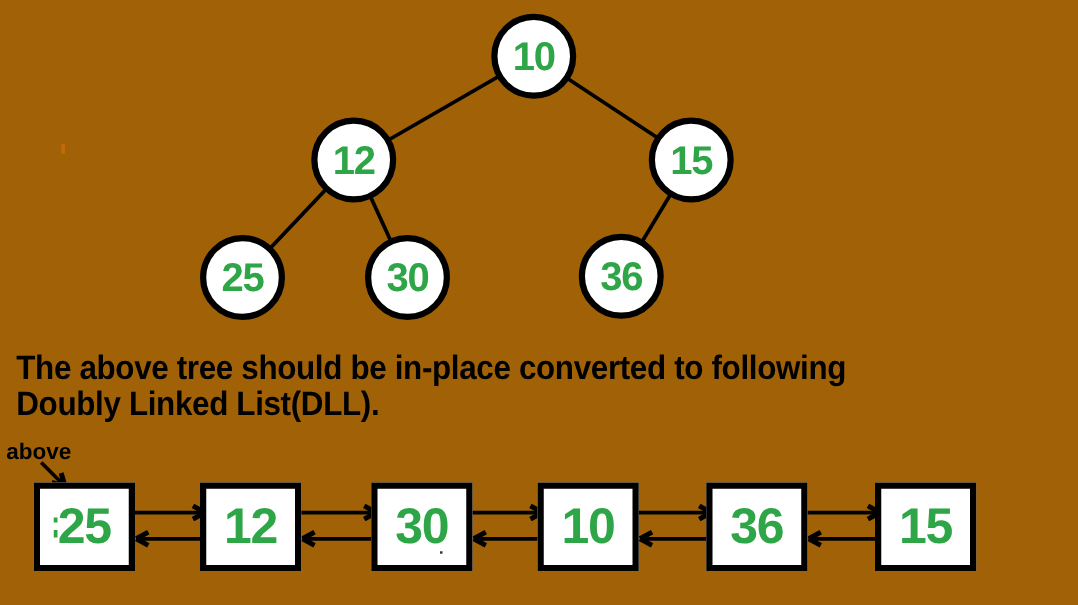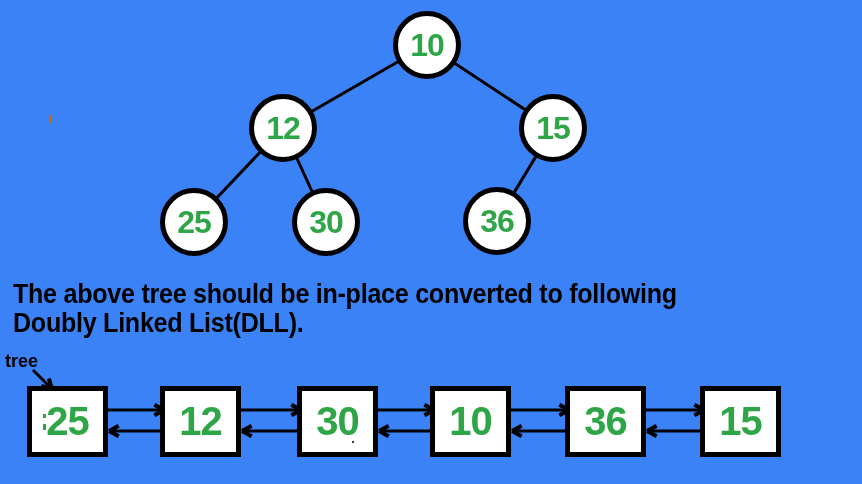--- a/index.html
+++ b/index.html
@@ -1,17 +1,17 @@
 <!DOCTYPE html>
 <html><head>
 <meta charset="utf-8">
 <style>
   html,body{margin:0;padding:0;background:#fff;}
   #canvas{
-    position:relative;width:862px;height:484px;background:#3b82f6;overflow:hidden;
+    position:relative;width:862px;height:484px;background:#a16207;overflow:hidden;
     font-family:"Liberation Sans",sans-serif;
   }
   #connectors{position:absolute;left:0;top:0;width:862px;height:484px;z-index:1;}
   .tree-node{
     position:absolute;width:68px;height:68px;box-sizing:border-box;
     border:5px solid var(--line,#000);border-radius:50%;background:#fff;
     display:flex;align-items:center;justify-content:center;z-index:2;
     color:var(--green,#2EA546);font-weight:bold;font-size:32px;letter-spacing:-1px;
   }
   .dll-box{
@@ -111,21 +111,21 @@
     </div>
   <div class="tree-node" id="node-5">
       <span>36</span>
     </div>
 
   <div id="caption">
     <div>The above tree should be in-place converted to following</div>
     <div>Doubly Linked List(DLL).</div>
   </div>
 
-  <div id="head-label">tree</div>
+  <div id="head-label">above</div>
 
   <div class="dll-box" id="box-0">
       <span>25</span>
     </div>
   <div class="dll-box" id="box-1">
       <span>12</span>
     </div>
   <div class="dll-box" id="box-2">
       <span>30</span>
     </div>

